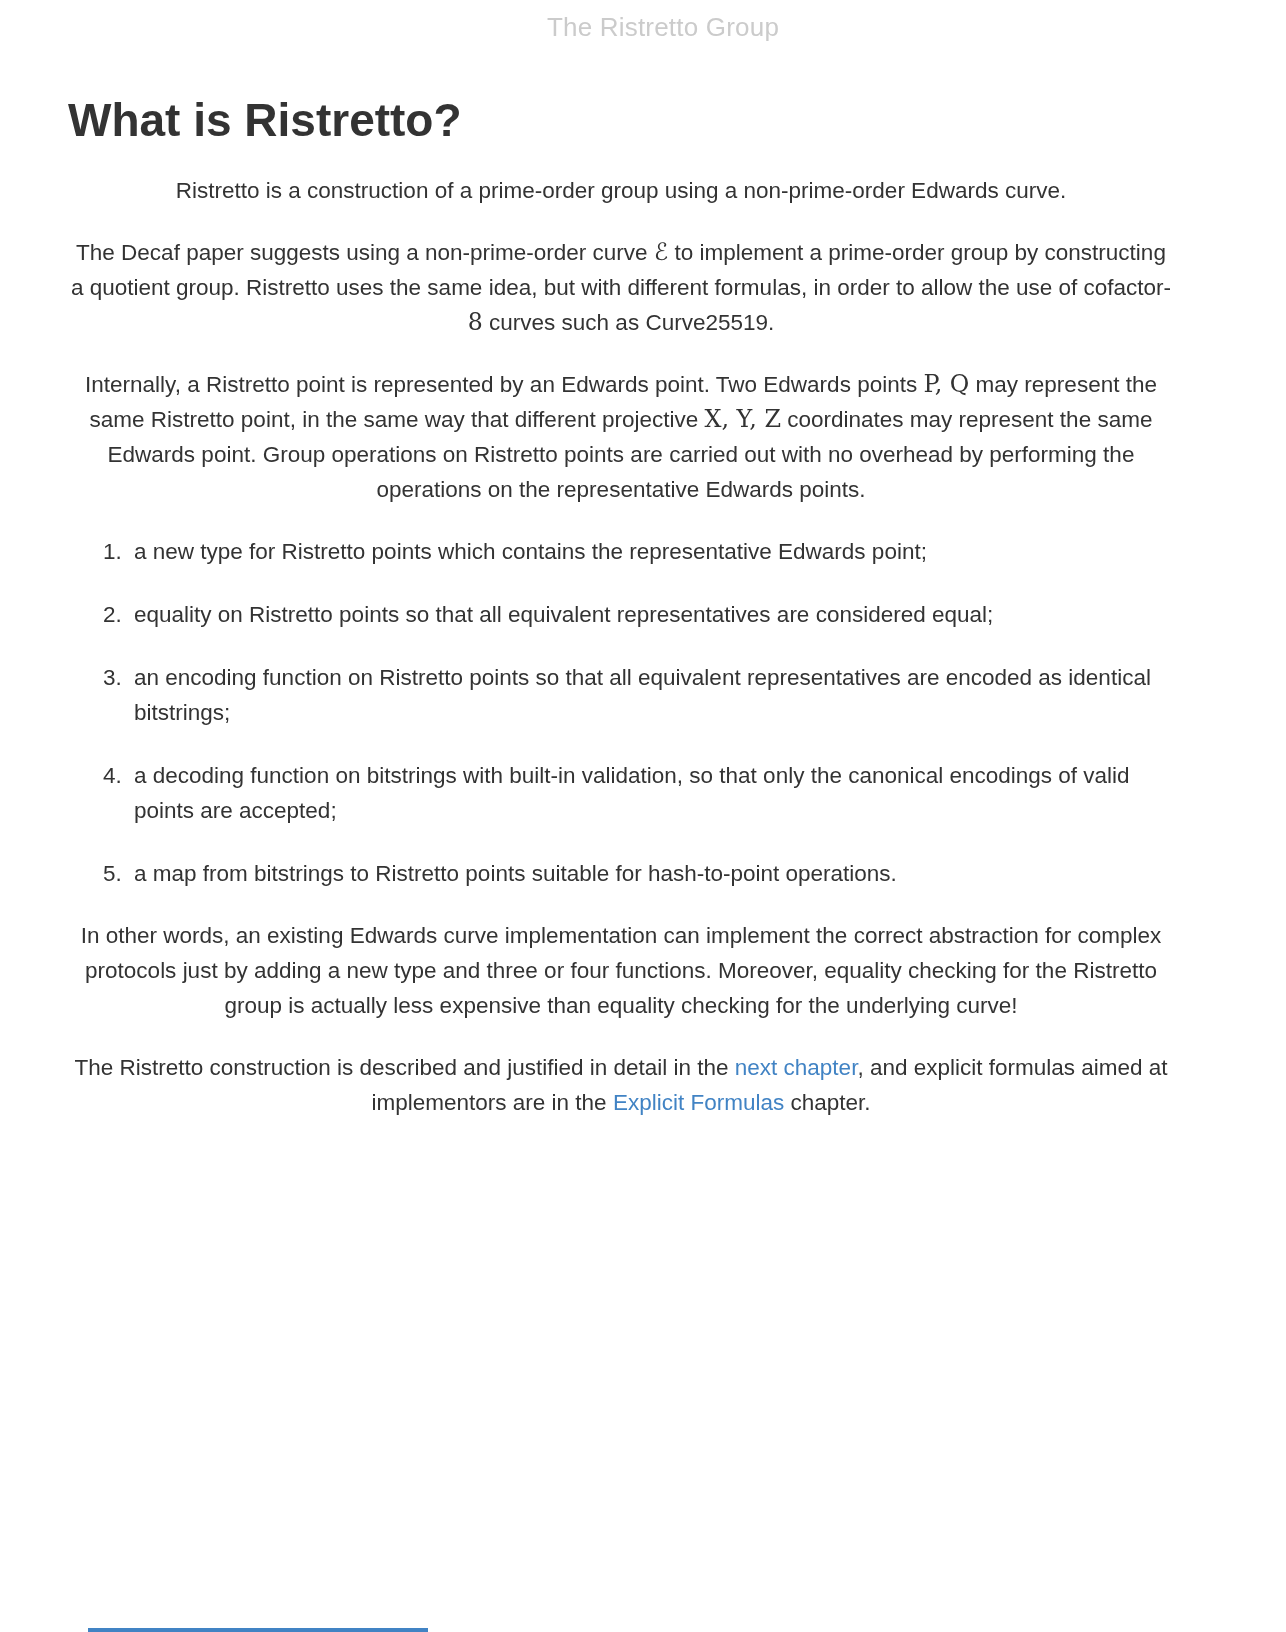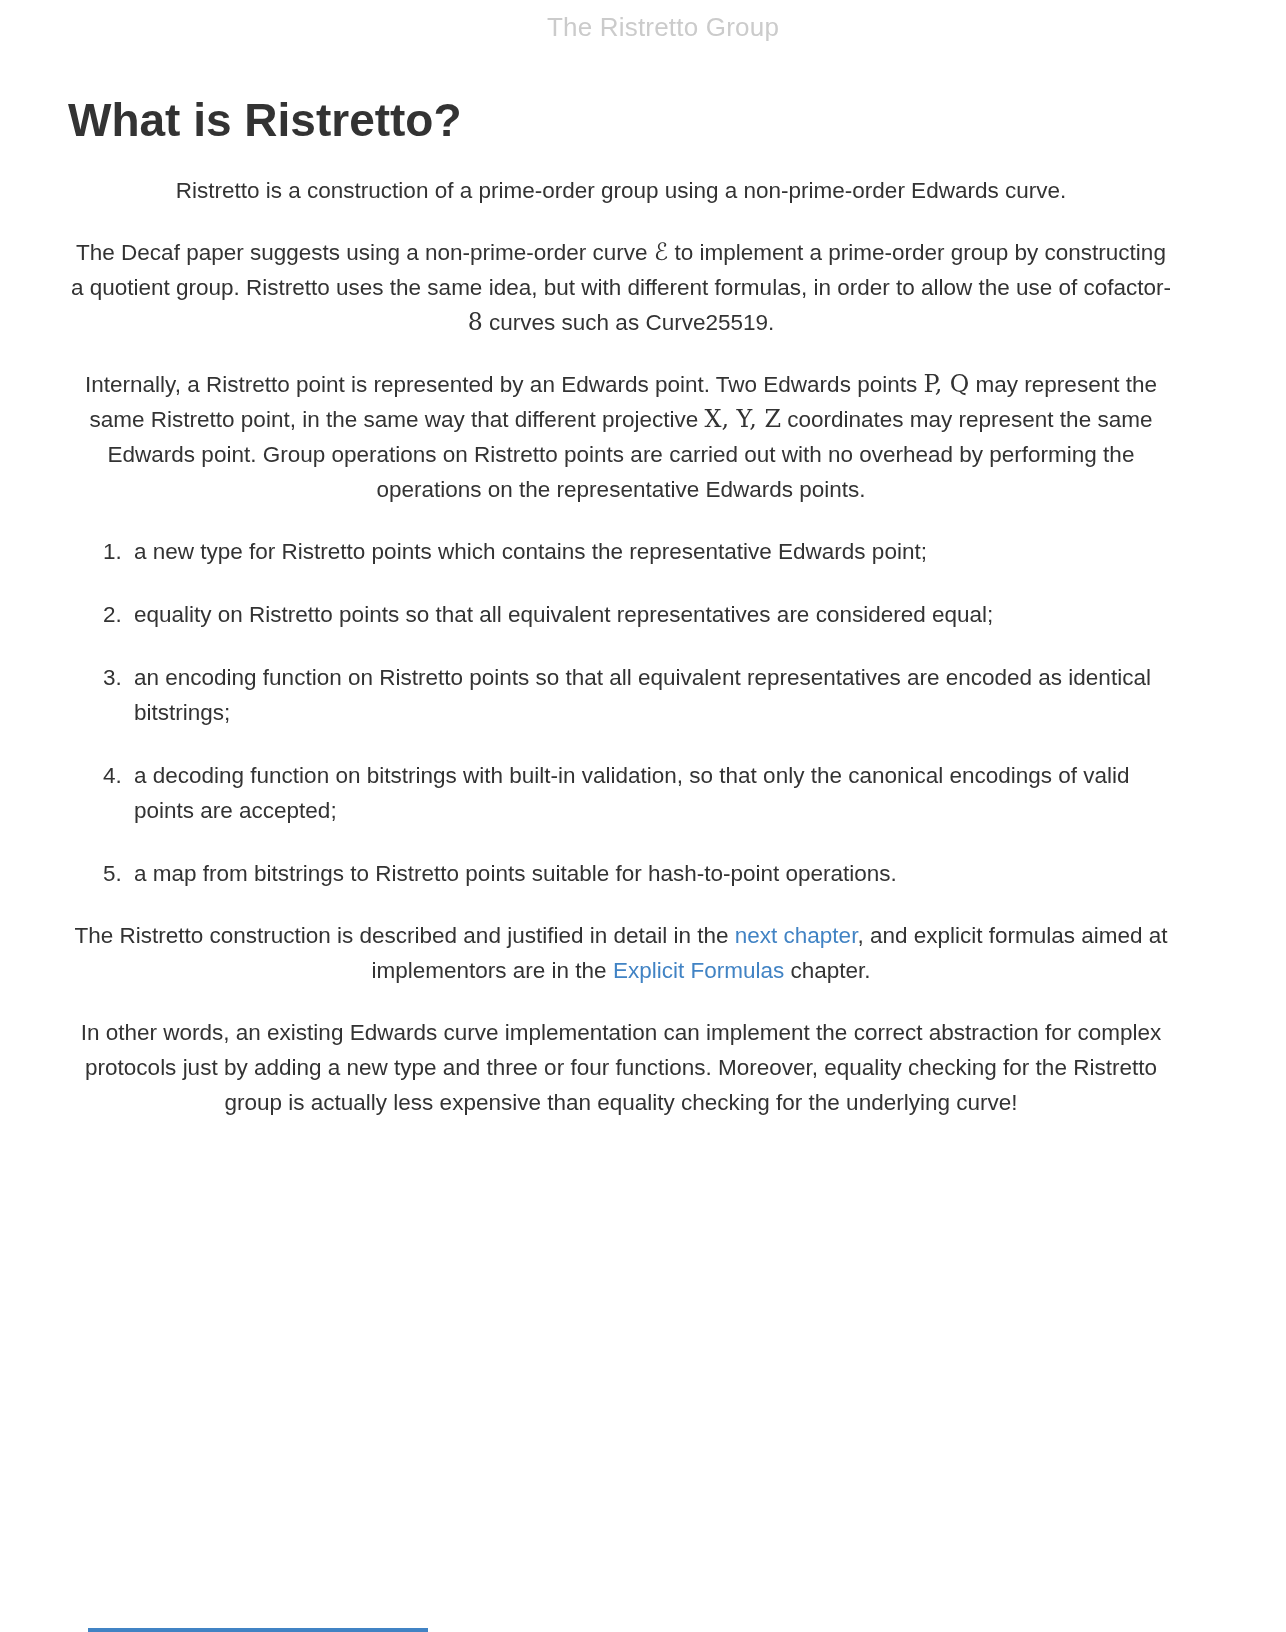--- a/index.html
+++ b/index.html
@@ -110,24 +110,24 @@
 
     <ol class="defines-list">
       <li>a new type for Ristretto points which contains the representative Edwards point;</li>
       <li>equality on Ristretto points so that all equivalent representatives are considered equal;</li>
       <li>an encoding function on Ristretto points so that all equivalent representatives are encoded as identical bitstrings;</li>
       <li>a decoding function on bitstrings with built-in validation, so that only the canonical encodings of valid points are accepted;</li>
       <li>a map from bitstrings to Ristretto points suitable for hash-to-point operations.</li>
     </ol>
 
     <p>
-      <span>The Ristretto construction is described and justified in detail in the </span><a class="doc-link">next chapter</a><span>, and explicit formulas aimed at implementors are in the </span><a class="doc-link">Explicit Formulas</a><span> chapter.</span>
+      <span>In other words, an existing Edwards curve implementation can implement the correct abstraction for complex protocols just by adding a new type and three or four functions. Moreover, equality checking for the Ristretto group is actually less expensive than equality checking for the underlying curve!</span>
     </p>
 
     <p>
-      <span>In other words, an existing Edwards curve implementation can implement the correct abstraction for complex protocols just by adding a new type and three or four functions. Moreover, equality checking for the Ristretto group is actually less expensive than equality checking for the underlying curve!</span>
+      <span>The Ristretto construction is described and justified in detail in the </span><a class="doc-link">next chapter</a><span>, and explicit formulas aimed at implementors are in the </span><a class="doc-link">Explicit Formulas</a><span> chapter.</span>
     </p>
 
   </main>
 
   <div class="bottom-blue-bar"></div>
 
 </div>
 
 </body></html>

